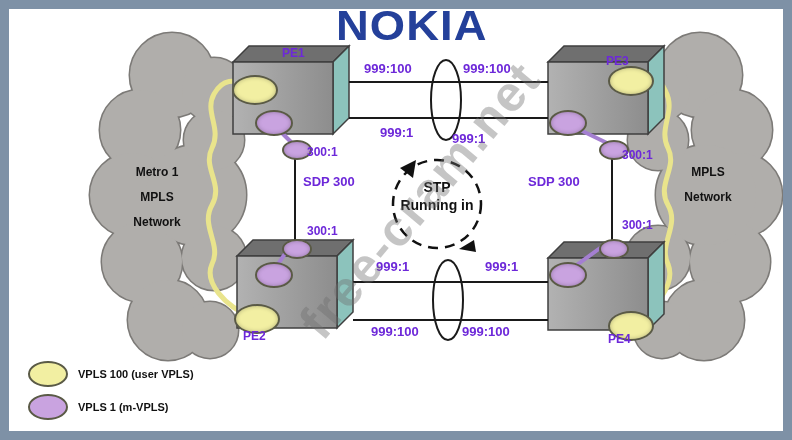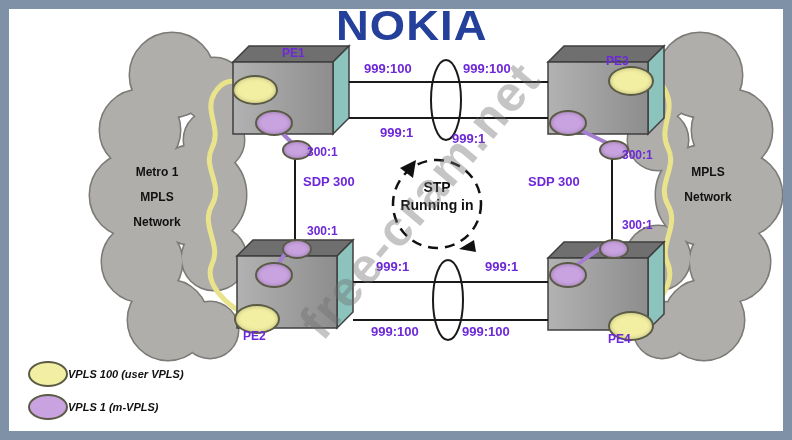--- a/index.html
+++ b/index.html
@@ -10,21 +10,21 @@
   .lbl{position:absolute;z-index:3;font-weight:bold;font-size:13px;color:#6d28d9;white-space:nowrap;}
   .lbl.small{font-size:12px;}
   .vnode{position:absolute;z-index:2;border:2px solid #5a5a46;border-radius:50%;
          box-shadow:inset 0 0 4px rgba(0,0,0,.25);}
   .cloud-label{position:absolute;z-index:3;width:110px;text-align:center;font-weight:bold;
                font-size:12px;line-height:25px;color:#111;}
   .logo{position:absolute;z-index:4;font-weight:bold;font-size:42px;letter-spacing:1px;
         color:#24409a;transform:scaleX(1.08);transform-origin:left top;}
   .center-note{position:absolute;z-index:3;text-align:center;font-weight:bold;font-size:14px;
                line-height:18px;color:#111;}
-  .legend-row{position:absolute;z-index:3;display:flex;align-items:center;font-style:italic;}
+  .legend-row{position:absolute;z-index:3;display:flex;align-items:center;gap:10px;}
   .legend-swatch{width:36px;height:22px;border:2px solid #5a5a46;border-radius:50%;}
   .legend-label{font-weight:bold;font-size:11px;color:#111;}
   .watermark{position:absolute;z-index:6;left:420px;top:200px;
              transform:translate(-50%,-50%) rotate(-50deg);
              font-size:50px;font-weight:bold;color:rgba(110,110,110,0.4);
              white-space:nowrap;letter-spacing:2px;}
 </style>
 </head>
 <body>
 

